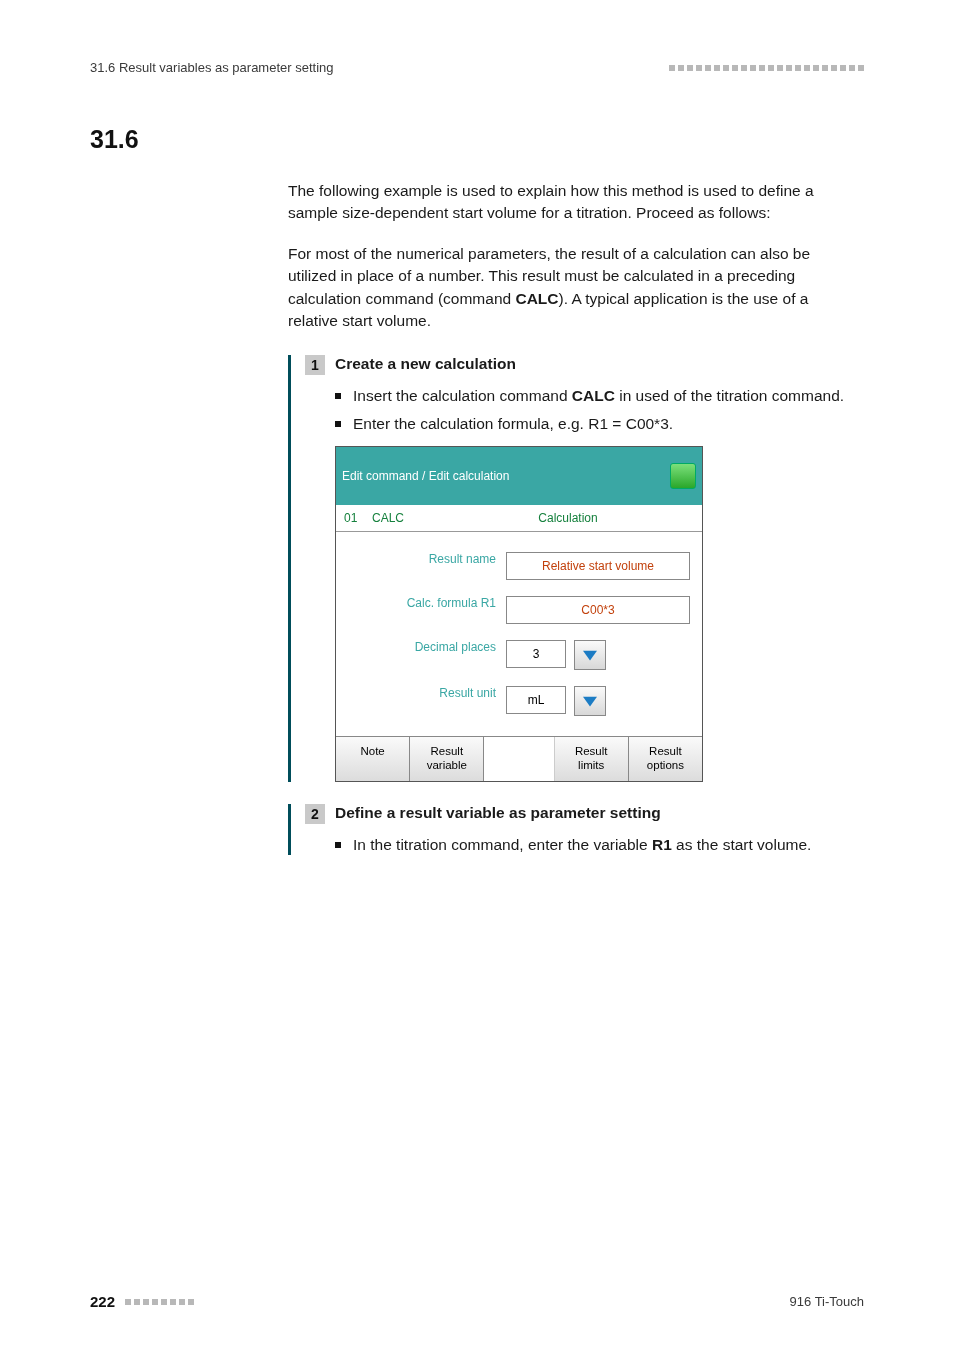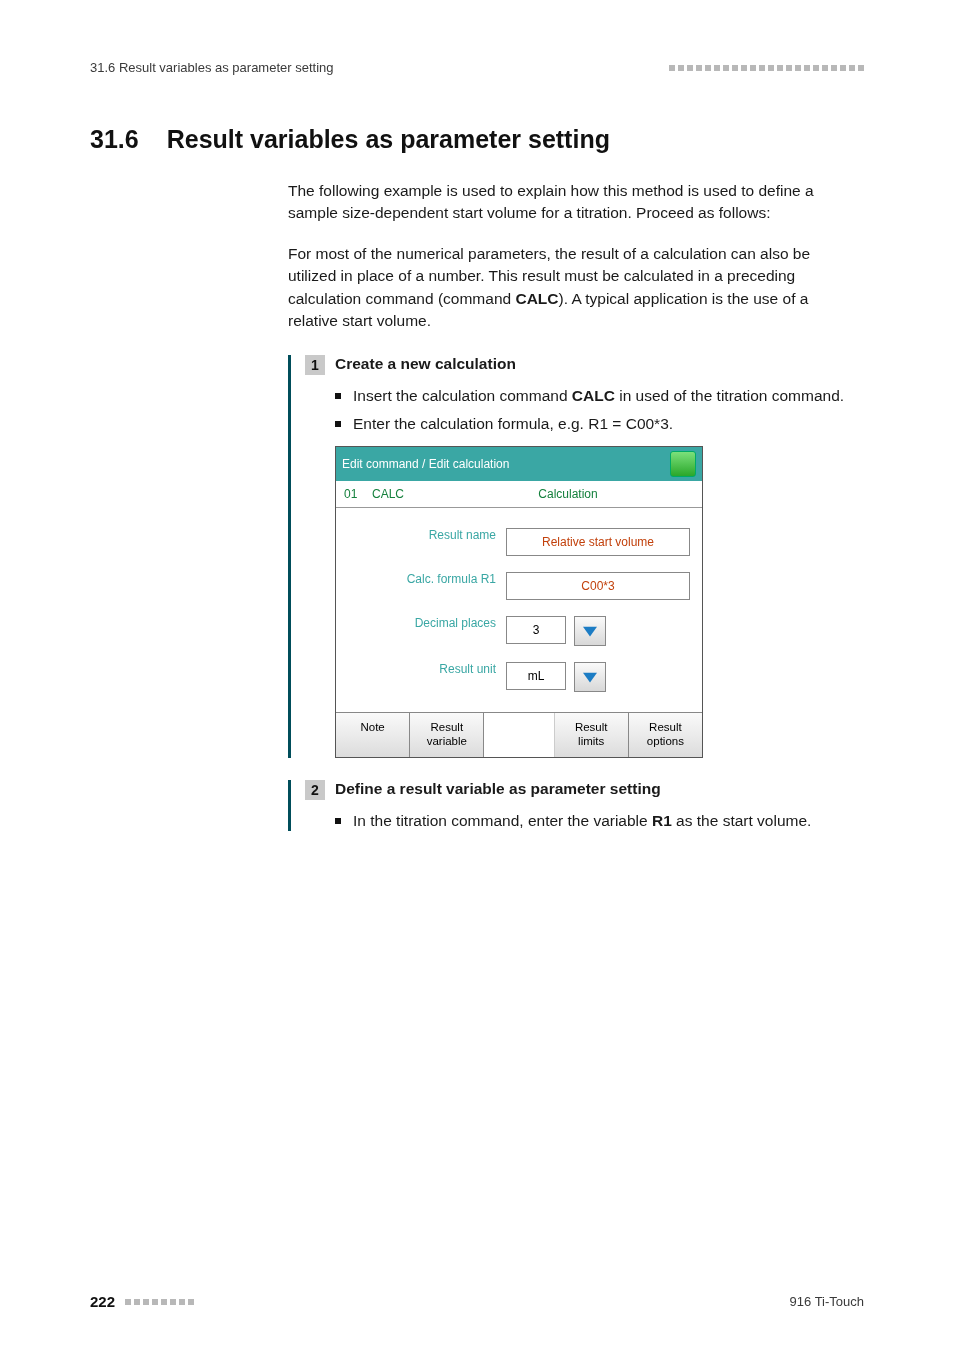--- a/index.html
+++ b/index.html
@@ -109,21 +109,21 @@
     font-family: Arial, sans-serif;
     font-size: 12px;
     background: #fff;
   }
   .device-titlebar {
     background: #3aa7a4;
     color: #fff;
     display: flex;
     align-items: center;
     justify-content: space-between;
-    padding: 4px 6px;
+    padding: 16px 6px;
     font-size: 12px;
   }
   .device-titlebar .home {
     width: 24px; height: 24px;
     background: linear-gradient(#7be07b,#2aa72a);
     border: 1px solid #0a6; border-radius: 3px;
   }
   .device-tabrow {
     display: flex;
     align-items: flex-start;
@@ -241,21 +241,20 @@
         <span class="sq"></span>
         <span class="sq"></span>
         <span class="sq"></span>
         <span class="sq"></span>
         <span class="sq"></span>
     </span>
   </div>
 
   <div class="section-heading">
     <span class="num">31.6</span>
-    <span class="txt">Result variables as parameter setting</span>
   </div>
 
   <div class="body-col">
     <p>The following example is used to explain how this method is used to define a sample size-dependent start volume for a titration. Proceed as follows:</p>
     <p>
       <span>For most of the numerical parameters, the result of a calculation can also be utilized in place of a number. This result must be calculated in a preceding calculation command (command </span><b>CALC</b><span>). A typical application is the use of a relative start volume.</span>
     </p>
   </div>
 
   <div class="step">

